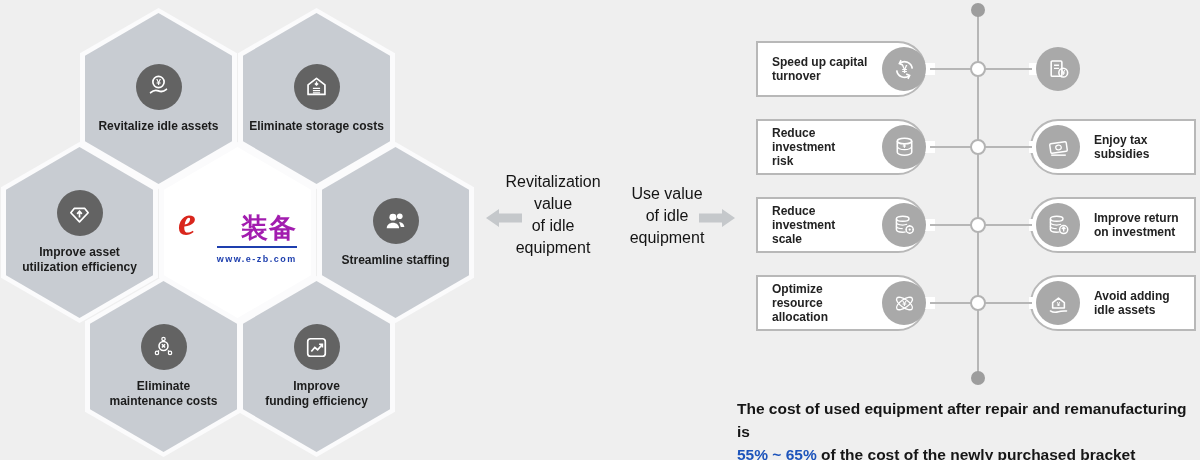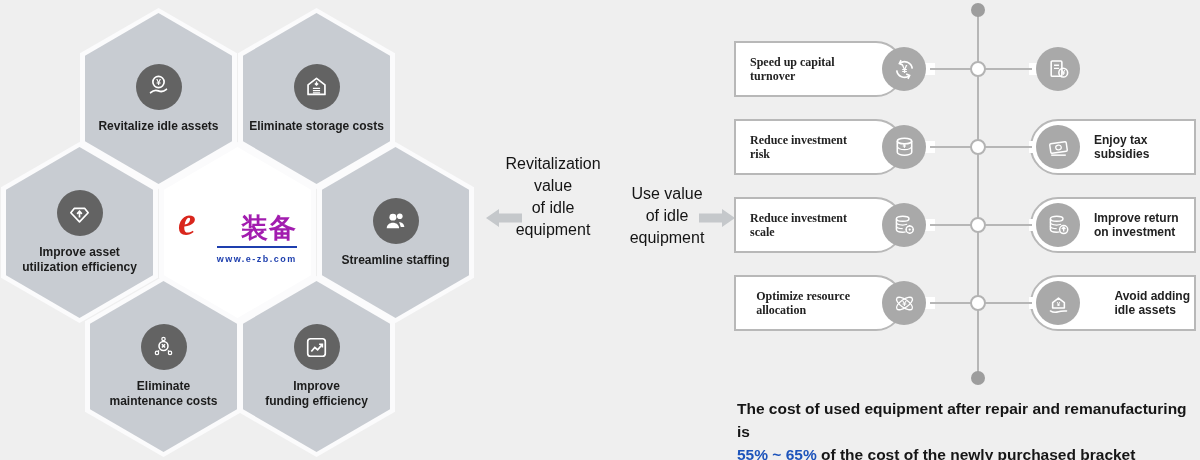--- a/index.html
+++ b/index.html
@@ -26,35 +26,35 @@
   .logo-row{display:flex;align-items:flex-end;}
   .logo-mark{color:#d9261c;font-weight:bold;font-style:italic;font-size:40px;
     font-family:"Liberation Serif","DejaVu Serif",serif;margin-right:1px;}
   .logo-cn{color:#a21caf;font-weight:bold;font-size:27px;letter-spacing:1px;margin-left:44px;}
   .logo-url{color:#1e3fae;font-weight:bold;font-size:9px;letter-spacing:1.5px;
     margin-top:4px;border-top:2px solid #1e3fae;padding-top:7px;align-self:flex-end;}
 
   
   .c-label{position:absolute;text-align:center;font-size:16px;color:#141414;
     white-space:pre-line;line-height:22px;}
-  .c-left{left:492px;top:153px;width:122px;}
+  .c-left{left:492px;top:171px;width:122px;}
   .c-right{left:614px;top:183px;width:106px;}
   .arrow{position:absolute;width:36px;height:18px;}
   .arrow-left{left:486px;top:209px;}
   .arrow-right{left:699px;top:209px;}
 
   
   .vline{position:absolute;left:977px;top:10px;width:2px;height:368px;background:#b6b6b6;z-index:0;}
   .dot{position:absolute;width:14px;height:14px;border-radius:50%;background:#9d9d9d;z-index:1;}
   .dot-top{left:971px;top:3px;} .dot-bottom{left:971px;top:371px;}
   .tl-box{position:absolute;height:56px;background:#fff;border:2px solid #b8b8b8;
     box-sizing:border-box;display:flex;align-items:center;z-index:1;}
-  .tl-box-l{left:734px;width:170px;border-radius:0 30px 30px 0;padding:0 52px 0 14px;font-family:Liberation Serif, serif;}
+  .tl-box-l{left:756px;width:170px;border-radius:0 30px 30px 0;padding:0 52px 0 14px;}
   .tl-box-r{left:1030px;width:166px;border-radius:30px 0 0 30px;padding:0 4px 0 62px;}
-  .r0{top:41px;} .r1{top:119px;} .r2{top:197px;} .r3{top:275px;justify-content:flex-end;}
+  .r0{top:41px;} .r1{top:119px;} .r2{top:197px;} .r3{top:275px;}
   .tl-label{font-size:12px;font-weight:bold;color:#222;line-height:14px;white-space:pre-line;}
   .eraser{position:absolute;width:10px;height:12px;background:#fff;z-index:2;}
   .conn{position:absolute;left:930px;width:102px;height:2px;background:#b6b6b6;z-index:3;}
   .node{position:absolute;left:970px;width:16px;height:16px;box-sizing:border-box;
     background:#fff;border:2px solid #b3b3b3;border-radius:50%;z-index:4;}
   .tl-ic{position:absolute;width:44px;height:44px;border-radius:50%;background:#a9a9a9;
     display:flex;align-items:center;justify-content:center;z-index:5;}
   .ic-l{left:882px;} .ic-r{left:1036px;}
   .i0{top:47px;} .i1{top:125px;} .i2{top:203px;} .i3{top:281px;}
 

